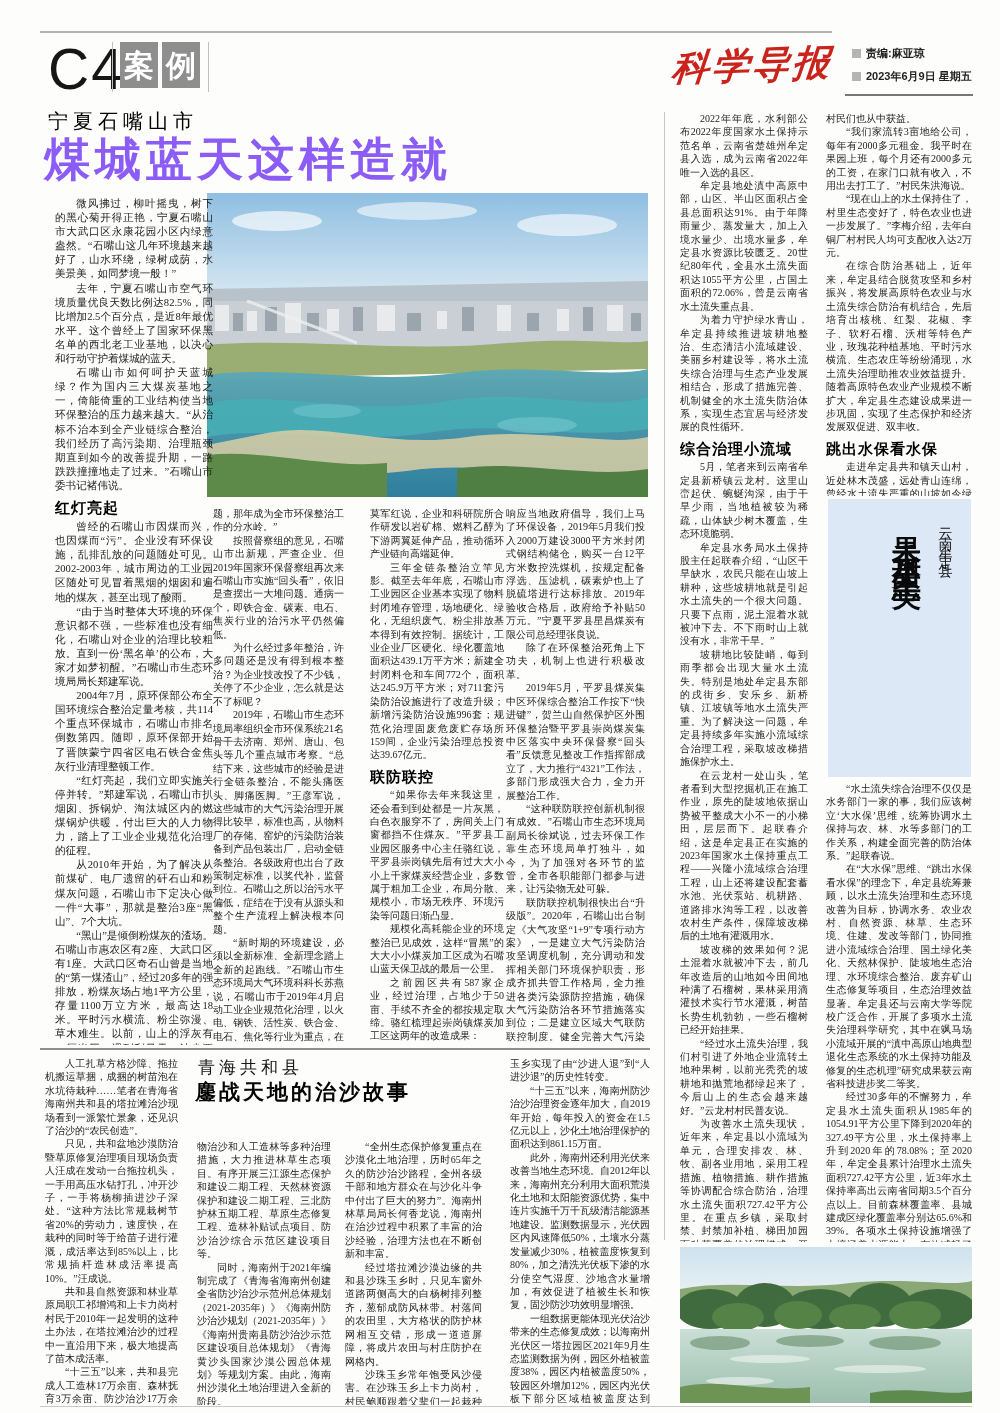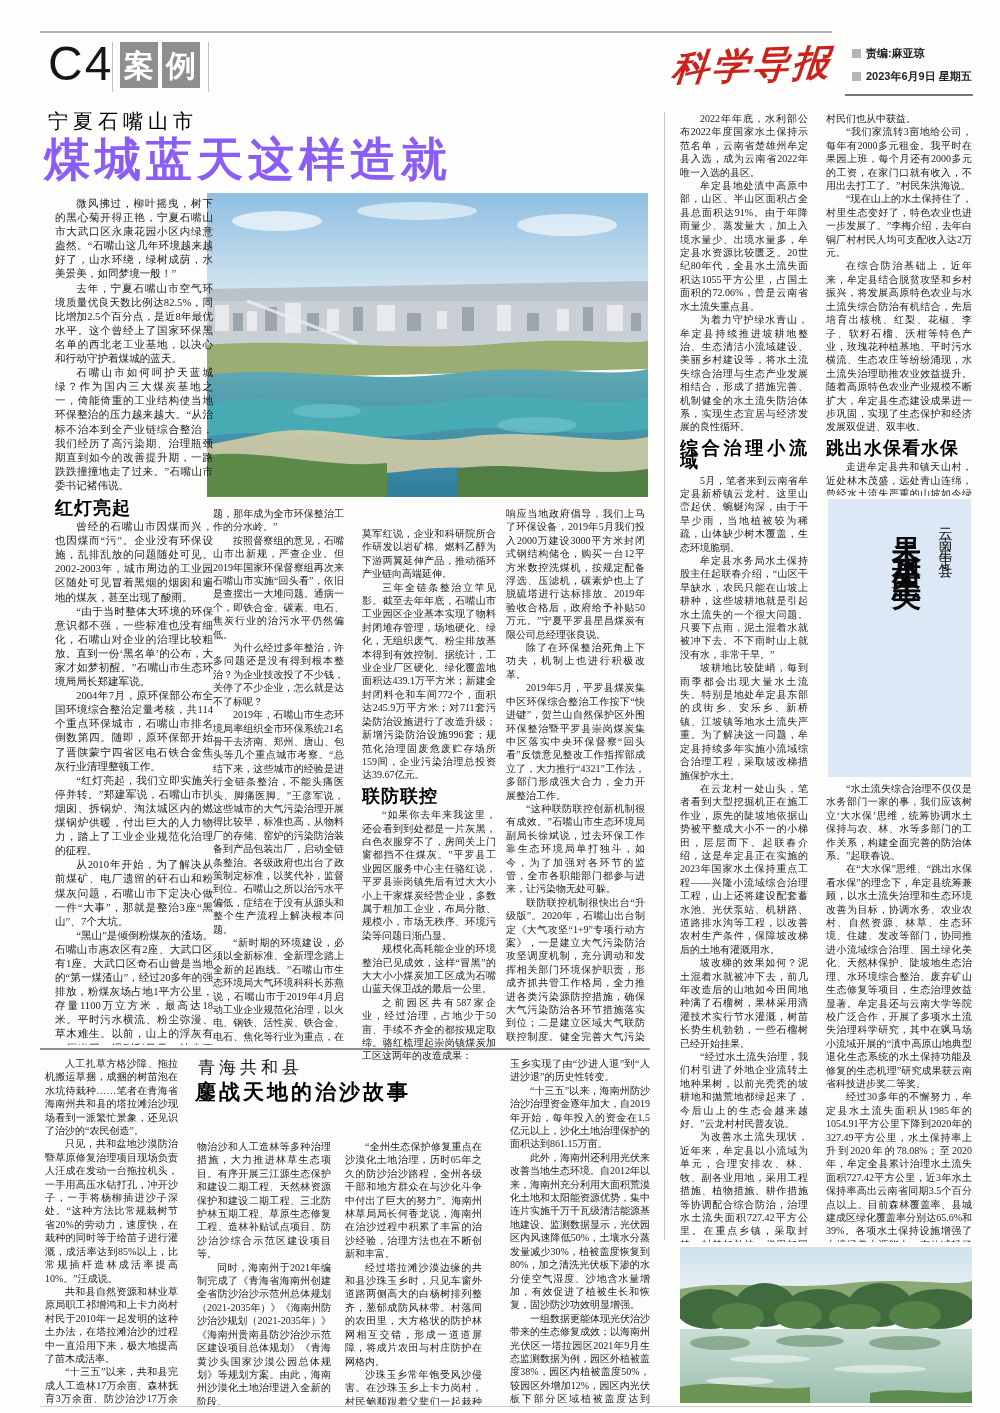--- a/index.html
+++ b/index.html
@@ -3,21 +3,21 @@
 <meta charset="utf-8">
 <style>
   html,body{margin:0;padding:0;background:#e8e8e6;}
   .page{position:relative;width:1000px;height:1413px;margin:0 auto;background:#fdfdfb;
         font-family:"Liberation Serif","DejaVu Serif",serif;color:#1a1a1a;overflow:hidden;}
   .rule{position:absolute;background:#b3b3b3;}
   .vbar{position:absolute;width:1px;background:#c0c0c0;}
 
   
   .edition{position:absolute;left:48px;top:36px;font-family:"Liberation Sans","DejaVu Sans",sans-serif;
-           font-size:48px;font-weight:500;color:#161616;letter-spacing:2px;}
+           font-size:57px;font-weight:500;color:#161616;letter-spacing:2px;}
   .badge{position:absolute;top:42px;width:38px;height:46px;background:#8e8e8e;color:#fff;
          font-family:"Liberation Sans","DejaVu Sans",sans-serif;font-weight:bold;font-size:30px;
          line-height:47px;text-align:center;}
   .masthead{position:absolute;left:600px;top:42px;width:232px;text-align:right;color:#c9231c;
             font-family:"Liberation Serif","DejaVu Serif",serif;font-style:italic;font-weight:bold;
             font-size:37px;letter-spacing:3px;transform:skewX(-7deg) rotate(-2deg);white-space:nowrap;}
   .editor-block{position:absolute;left:852px;top:46px;width:125px;
                 font-family:"Liberation Sans","DejaVu Sans",sans-serif;font-size:11px;color:#222;}
   .editor-block .line{display:flex;align-items:center;margin-bottom:8px;font-weight:bold;white-space:nowrap;}
   .sq{display:inline-block;width:9px;height:9px;background:#b5b5b5;margin-right:5px;flex:0 0 auto;}
@@ -29,26 +29,26 @@
              font-weight:bold;font-size:46px;letter-spacing:5px;color:#8b5cf6;white-space:nowrap;}
 
   
   .photo1{position:absolute;left:207px;top:193px;width:441px;height:304px;overflow:hidden;}
   .photo2{position:absolute;left:680px;top:1247px;width:292px;height:156px;overflow:hidden;}
 
   
   .col{position:absolute;text-align:justify;font-size:10px;line-height:13.4px;color:#1b1b1b;overflow:hidden;}
   .col p{margin:0;text-indent:2em;}
   .col p.cont{text-indent:0;}
-  .col p.subhead{font-family:"Liberation Sans","DejaVu Sans",sans-serif;font-weight:bold;font-size:18px;
+  .col p.subhead{font-family:"Liberation Sans","DejaVu Sans",sans-serif;font-weight:bold;font-size:15px;
                  color:#000;text-indent:0;margin:8px 0 5px;letter-spacing:1px;}
 
   .c1l{left:55px;top:197px;width:158px;height:848px;font-size:10.6px;line-height:14.1px;}
   .c1a{left:213px;top:507px;width:131px;height:537px;}
-  .c1b{left:362px;top:507px;width:134px;height:537px;margin-top:20px;}
+  .c1b{left:370px;top:507px;width:134px;height:537px;}
   .c1c{left:506px;top:507px;width:139px;height:537px;}
 
   .c2a{left:680px;top:112px;width:128px;height:1130px;}
   .c2b1{left:826px;top:112px;width:146px;height:384px;}
   .c2b2{left:826px;top:782px;width:146px;height:460px;}
 
   
   .feature-box{position:absolute;left:828px;top:499px;width:143px;height:278px;background:#dce8f5;
                writing-mode:vertical-rl;padding:14px 16px 10px 6px;box-sizing:border-box;}
   .feature-kicker{font-family:"Liberation Sans","DejaVu Sans",sans-serif;font-size:14px;color:#111;

